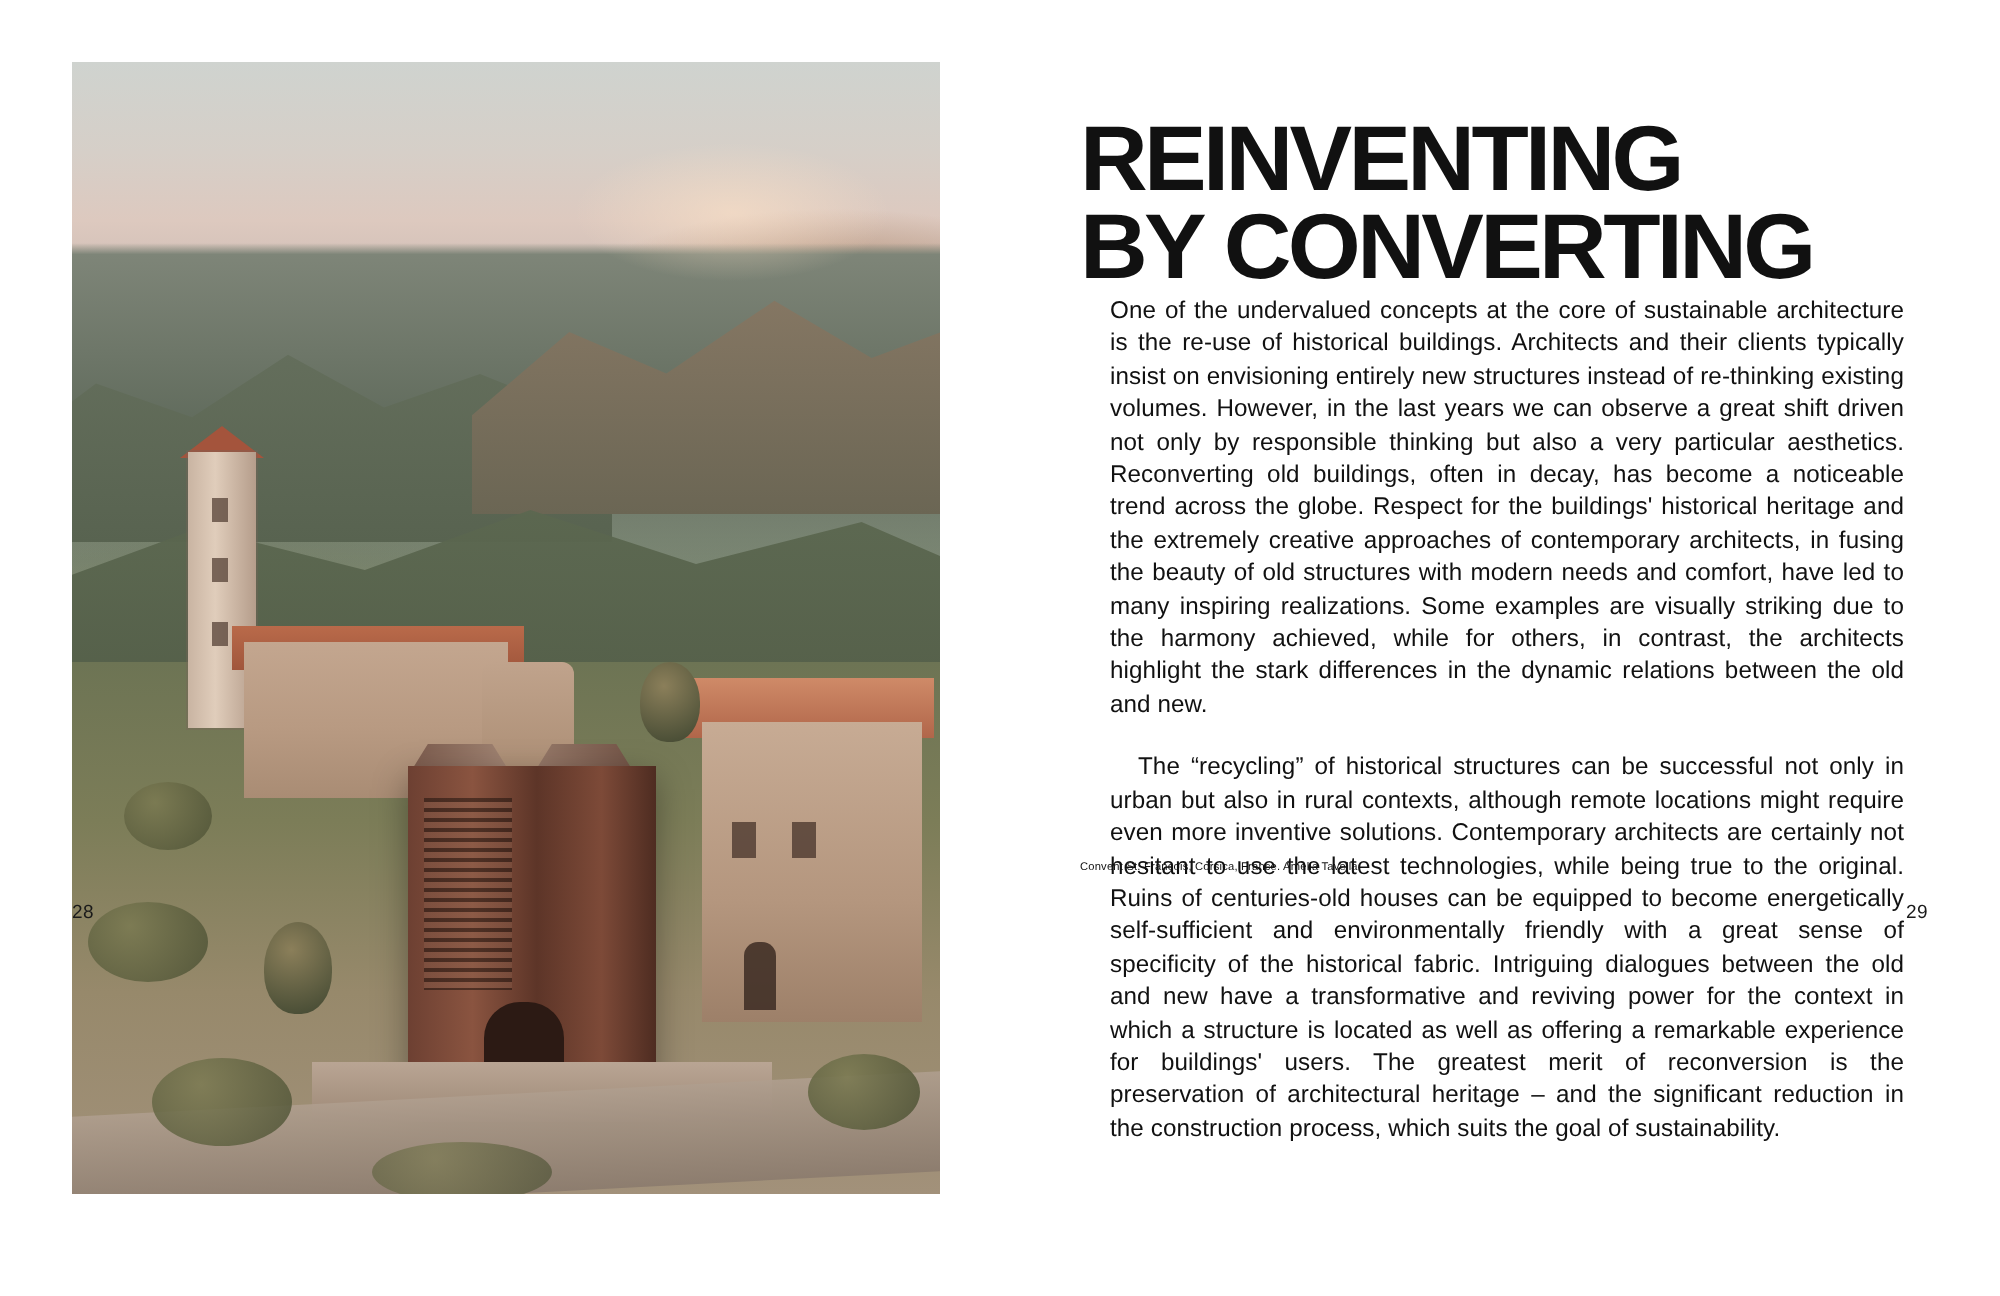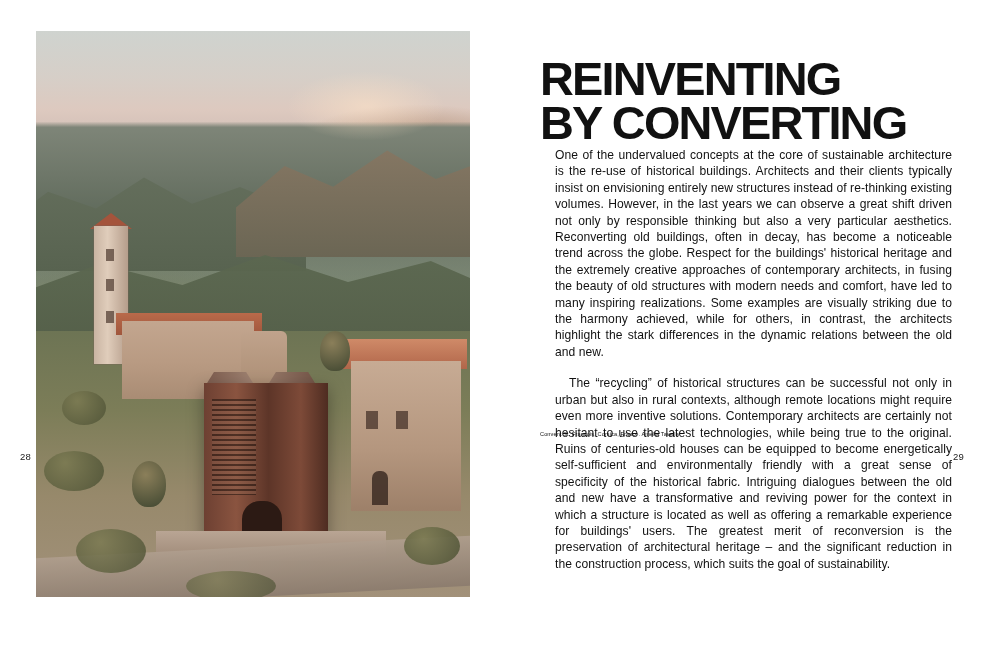--- a/index.html
+++ b/index.html
@@ -195,21 +195,21 @@
     background: radial-gradient(circle at 40% 30%, #8b7f5a, #3f4630);
   }
 
   .folio {
     position: absolute;
     bottom: 22px;
     font-size: 9.5px;
     color: #1a1a1a;
     letter-spacing: 0.2px;
   }
-  .folio-left { left: 20px; }
+  .folio-left { left: 36px; }
   .folio-right { right: 36px; margin-left: 32px; }
 
   
   .headline {
     position: absolute;
     left: 40px;
     top: 26px;
     width: 430px;
     font-weight: bold;
     font-size: 46px;

